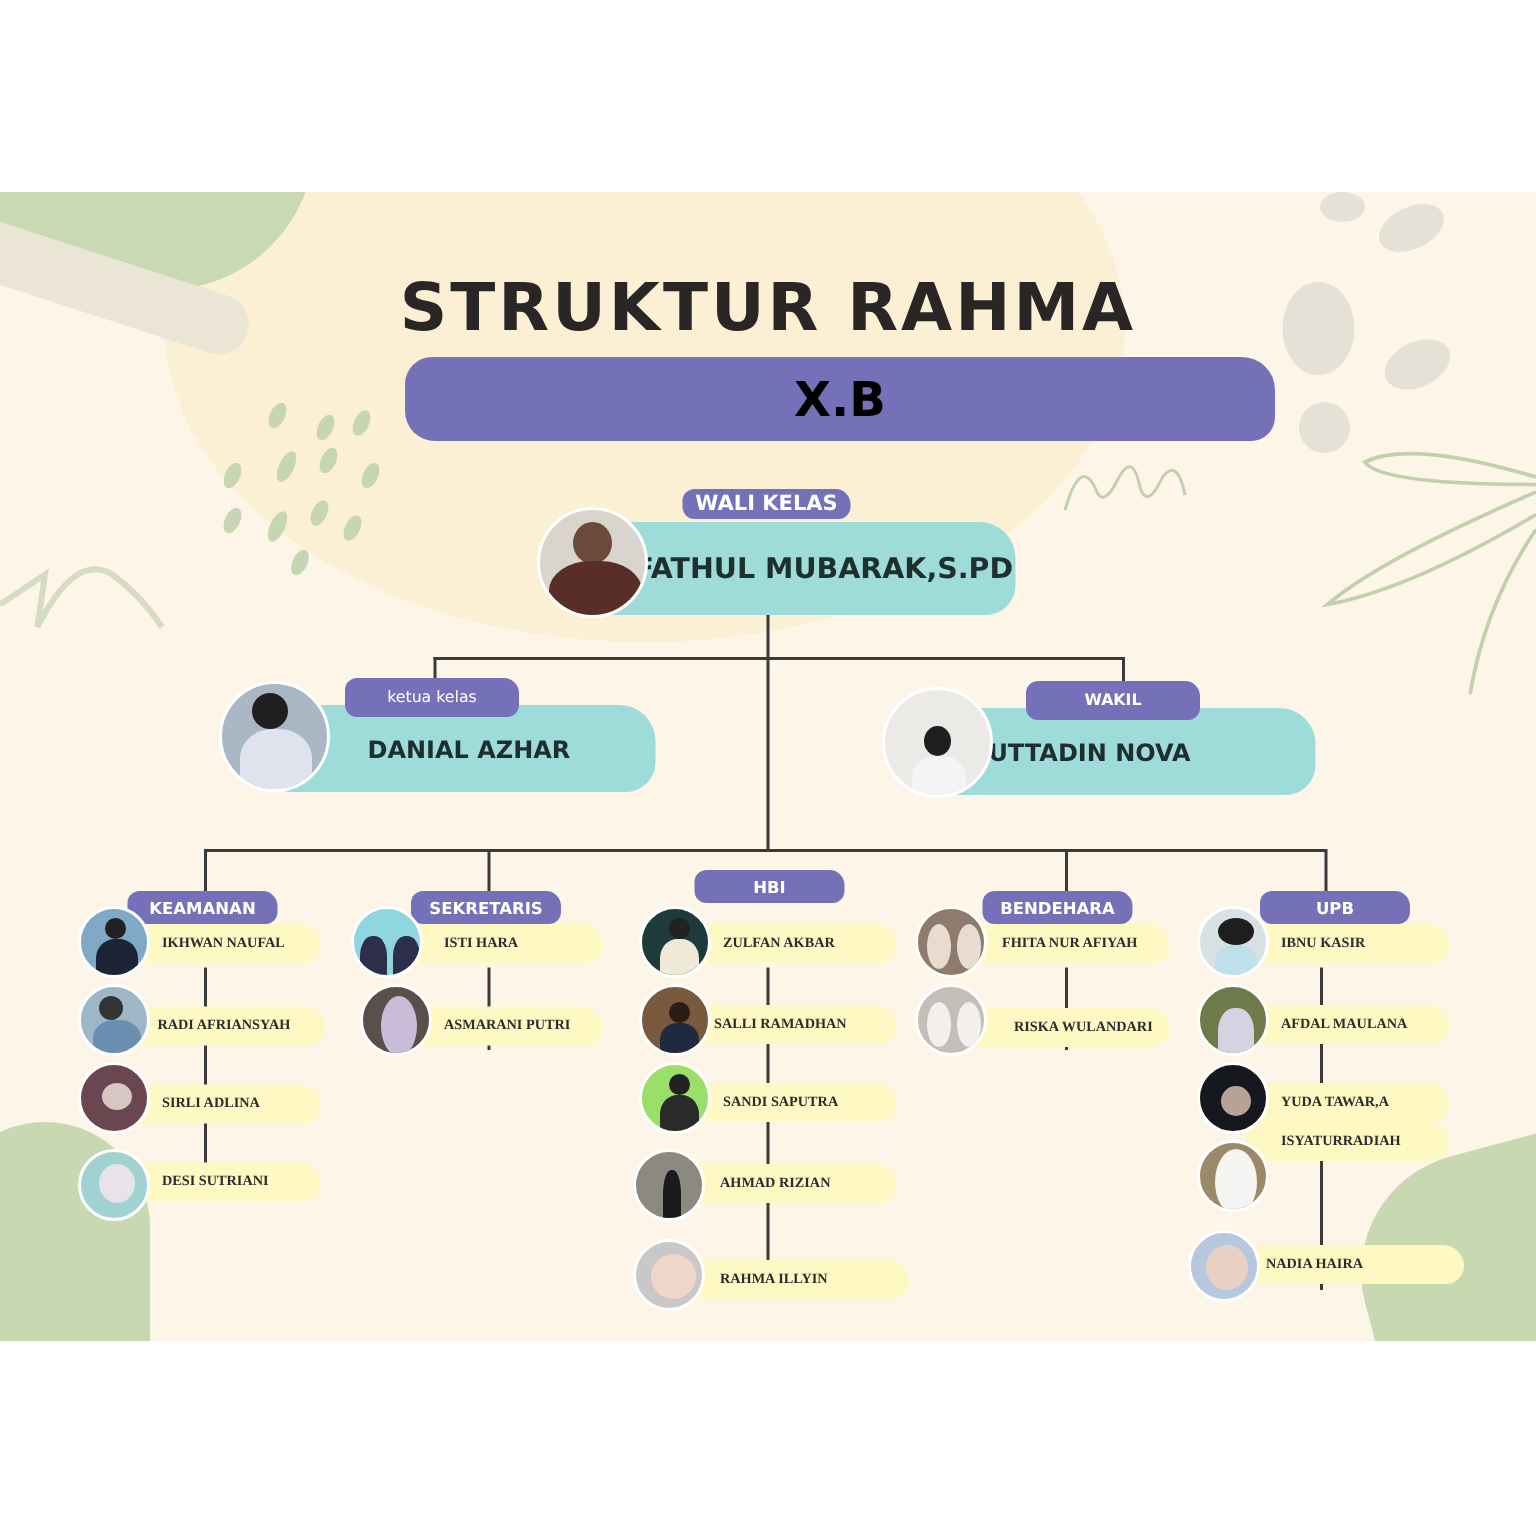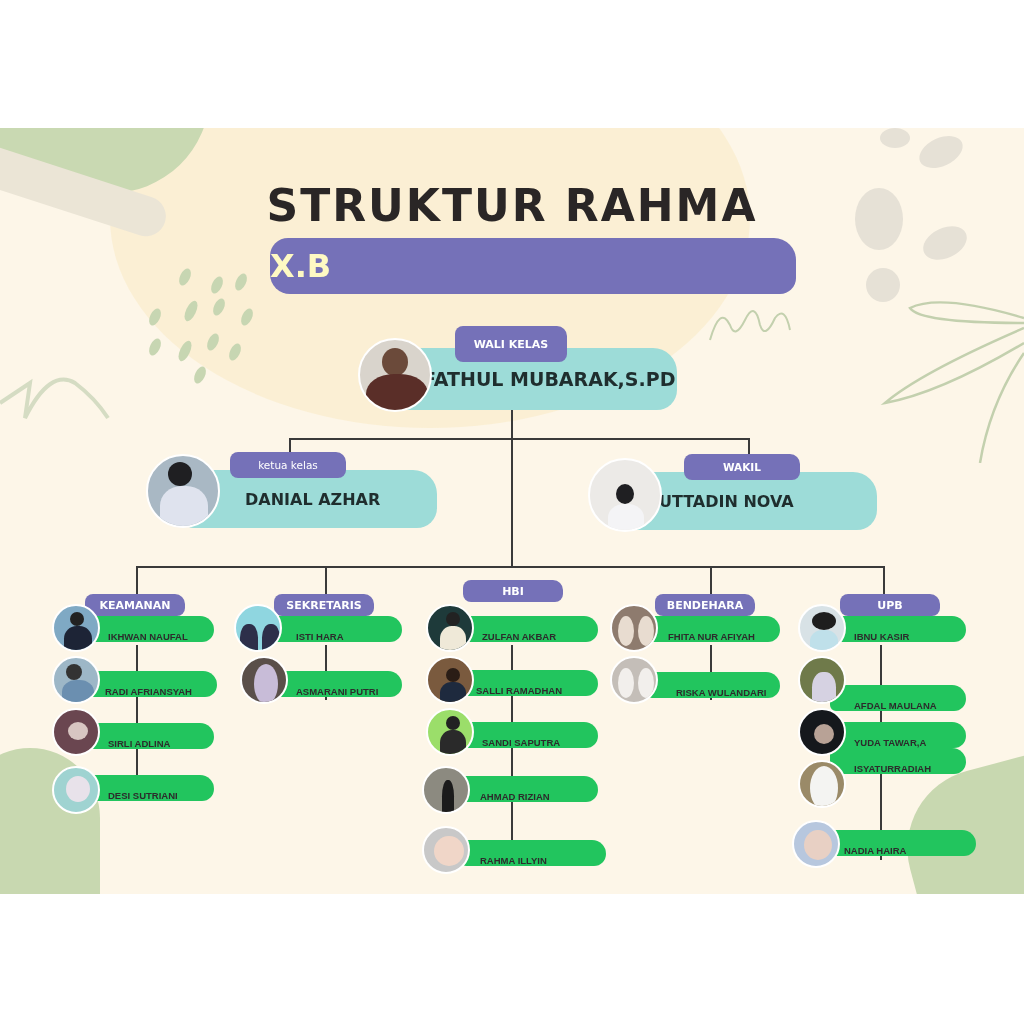--- a/index.html
+++ b/index.html
@@ -33,24 +33,24 @@
     left: 910px; top: 640px; width: 160px; height: 180px; border-radius: 80px 0 0 0;
     background: #c8d8b0; transform: rotate(-15deg);
   }
 
   .title {
     position: absolute; left: 0; width: 1024px; top: 180px; text-align: center;
     font-family: "DejaVu Sans", sans-serif; font-weight: bold; font-size: 44px;
     letter-spacing: 2px; color: #2a2626;
   }
   .class-bar {
-    position: absolute; left: 270px; top: 238px; width: 526px; height: 56px;
+    position: absolute; left: 270px; top: 238px; width: 580px; height: 56px;
     background: #7571b8; border-radius: 18px 22px 16px 20px;
-    display: flex; align-items: center; justify-content: flex-start;
-    color: #fef9c3; font-family: "DejaVu Sans", sans-serif; font-weight: bold; font-size: 32px;
+    display: flex; align-items: center; justify-content: center;
+    color: #000000; font-family: "DejaVu Sans", sans-serif; font-weight: bold; font-size: 32px;
   }
 
   .line { position: absolute; background: #3a3a3a; }
 
   .tag {
     position: absolute; background: #7571b8; color: #fff; border-radius: 8px 10px 8px 8px;
     display: flex; align-items: center; justify-content: center;
     font-family: "DejaVu Sans", sans-serif; font-weight: bold; font-size: 11px;
   }
   .teal {
@@ -59,23 +59,23 @@
     font-family: "DejaVu Sans", sans-serif; font-weight: bold; color: #1f2e2e;
   }
   .avatar {
     position: absolute; border-radius: 50%; overflow: hidden; border: 2px solid #fff;
     background: #bcb7ae;
   }
   .avatar .head { position: absolute; border-radius: 50%; }
   .avatar .body { position: absolute; border-radius: 45% 45% 0 0; }
 
   .member-bar {
-    position: absolute; height: 26px; background: #22c55e; border-radius: 6px 14px 12px 6px;
-    display: flex; align-items: flex-end;
-    font-family: Liberation Sans, sans-serif; font-weight: bold; font-size: 9.5px; color: #2c2c2c;
+    position: absolute; height: 26px; background: #fef9c3; border-radius: 6px 14px 12px 6px;
+    display: flex; align-items: center;
+    font-family: Liberation Serif, serif; font-weight: bold; font-size: 9.5px; color: #2c2c2c;
   }
 </style>
 </head>
 <body>
 
 <div class="canvas">
   <div class="blob big-cream"></div>
   <div class="blob green-arc"></div>
   <div class="blob grey-arc"></div>
 
@@ -131,21 +131,21 @@
 
 <div class="line" style="left:136px;top:645px;width:1.5px;height:150px"></div>
 <div class="line" style="left:325px;top:645px;width:1.5px;height:55px"></div>
 <div class="line" style="left:511px;top:645px;width:1.5px;height:210px"></div>
 <div class="line" style="left:710px;top:645px;width:1.5px;height:55px"></div>
 <div class="line" style="left:880px;top:645px;width:1.5px;height:215px"></div>
 
 <div class="teal" style="left:395px;top:348px;width:282px;height:62px;padding-left:28px;font-size:19px">
   <span>FATHUL MUBARAK,S.PD</span>
 </div>
-<div class="tag" style="left:455px;top:326px;width:112px;height:36px;font-size:11px">
+<div class="tag" style="left:455px;top:326px;width:112px;height:20px;font-size:14px">
   <span>WALI KELAS</span>
 </div>
 <div class="avatar" style="left:358px;top:338px;width:74px;height:74px;background:#d9d4cc">
   <div class="head" style="left:22px;top:8px;width:26px;height:28px;background:#6b4a3a"></div>
   <div class="body" style="left:6px;top:34px;width:62px;height:44px;background:#5a2e28"></div>
 </div>
 
 <div class="teal" style="left:185px;top:470px;width:252px;height:58px;padding-left:60px;font-size:16px">
   <span>DANIAL AZHAR</span>
 </div>
@@ -269,21 +269,21 @@
     <div class="head" style="left:6px;top:10px;width:16px;height:30px;background:#f2efec"></div>
     <div class="head" style="left:26px;top:10px;width:16px;height:30px;background:#f2efec"></div>
   </div>
 
 <div class="tag" style="left:840px;top:594px;width:100px;height:22px">
   <span>UPB</span>
 </div>
 <div class="member-bar" style="left:830px;top:616px;width:136px;padding-left:24px">
     <span>IBNU KASIR</span>
   </div>
-<div class="member-bar" style="left:830px;top:685px;width:136px;padding-left:24px">
+<div class="member-bar" style="left:830px;top:670px;width:136px;padding-left:24px">
     <span>AFDAL MAULANA</span>
   </div>
 <div class="member-bar" style="left:830px;top:722px;width:136px;padding-left:24px">
     <span>YUDA TAWAR,A</span>
   </div>
 <div class="member-bar" style="left:830px;top:748px;width:136px;padding-left:24px">
     <span>ISYATURRADIAH</span>
   </div>
 <div class="member-bar" style="left:830px;top:830px;width:146px;padding-left:14px">
     <span>NADIA HAIRA</span>

